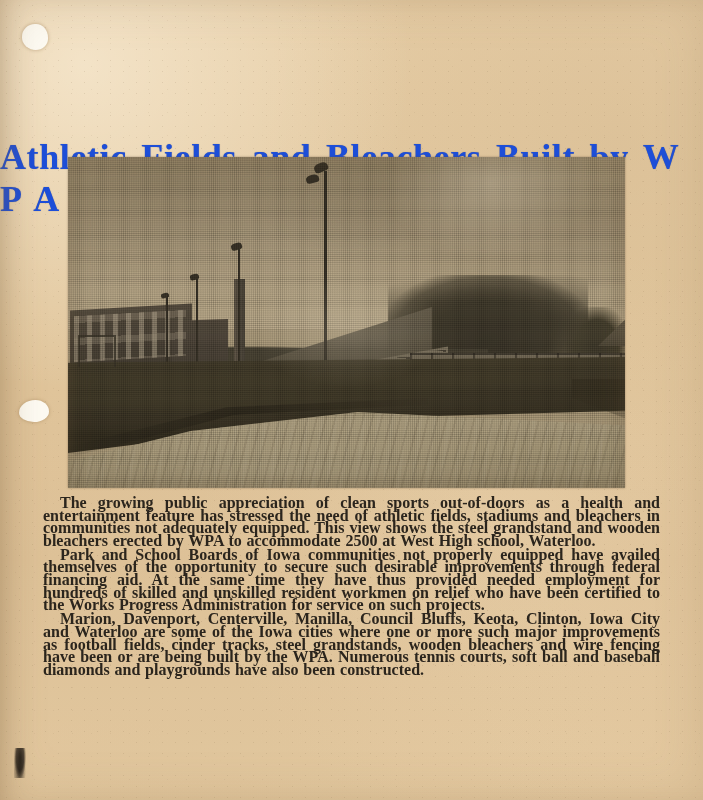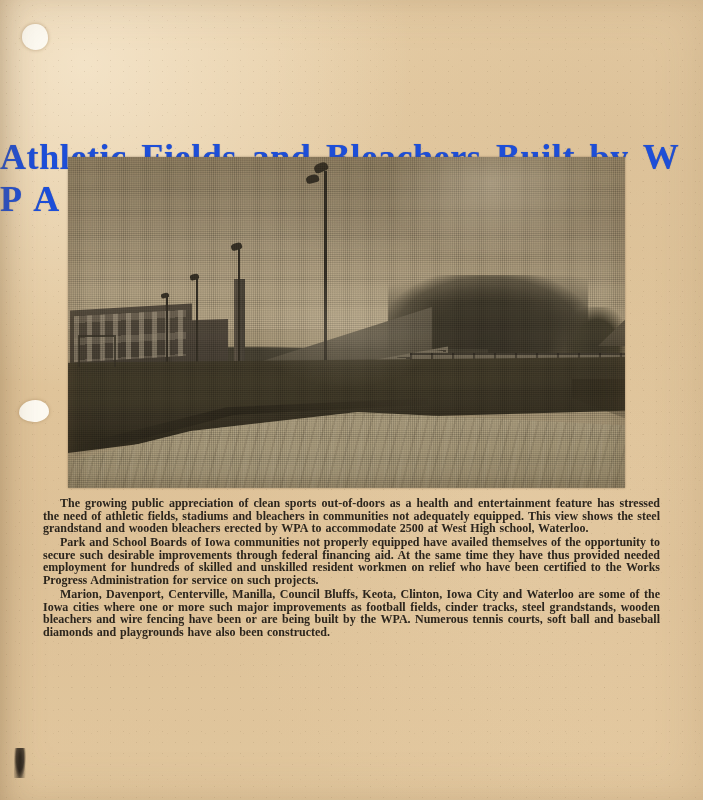--- a/index.html
+++ b/index.html
@@ -306,21 +306,21 @@
   }
 
   
   #article {
     position: absolute;
     left: 43px;
     top: 497px;
     width: 617px;
     color: #2b251d;
     font-family: "Liberation Serif", serif;
-    font-size: 12px;
+    font-size: 16px;
     line-height: 12.6px;
     text-align: justify;
     font-weight: bold;
   }
   #article p {
     margin: 0 0 1.5px 0;
     text-indent: 17px;
     word-spacing: 0.8px;
   }
 </style>

